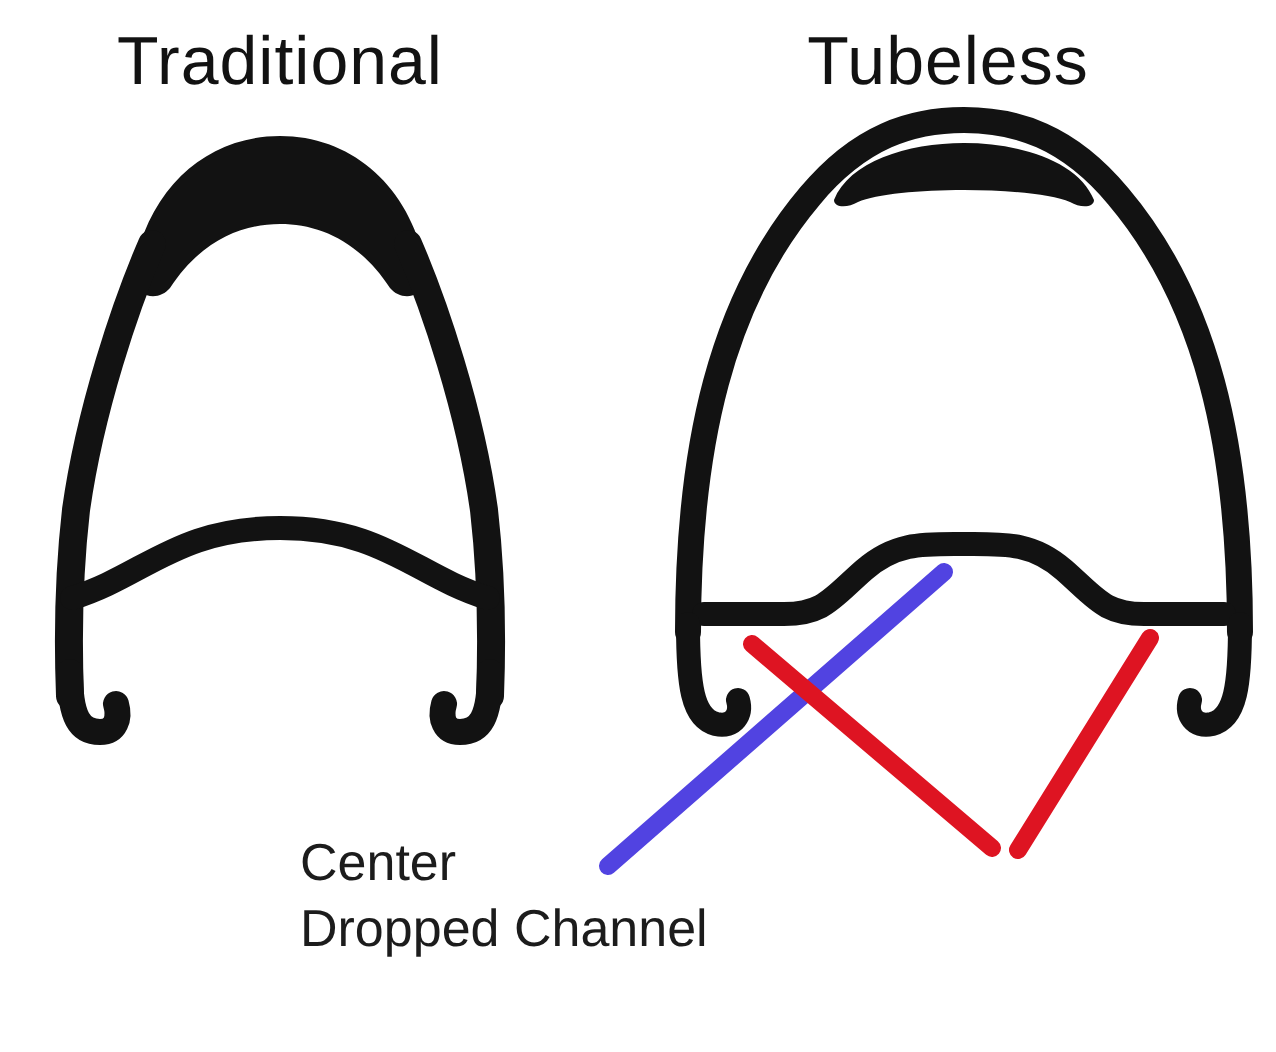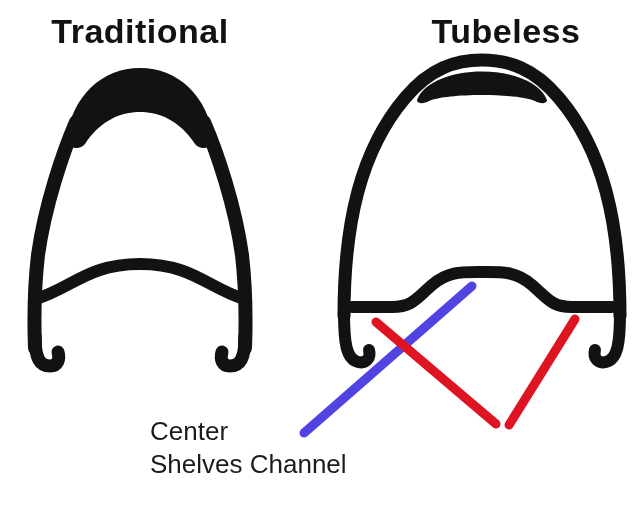--- a/index.html
+++ b/index.html
@@ -17,27 +17,27 @@
   }
   .diagram-svg {
     position: absolute;
     left: 0;
     top: 0;
   }
   .title {
     position: absolute;
     color: #121212;
     font-size: 34px;
-    font-weight: 700;
+    font-weight: 400;
     letter-spacing: 0.5px;
     white-space: nowrap;
     transform: translateX(-50%);
   }
   .title-left { left: 140px; top: 12px; }
-  .title-right { left: 474px; top: 12px; margin-left: 32px; }
+  .title-right { left: 474px; top: 12px; }
   .annotation-label {
     position: absolute;
     color: #1c1c1c;
     font-size: 26px;
     line-height: 33px;
     white-space: nowrap;
   }
   .label-dcc {
     left: 150px;
     top: 415px;
@@ -95,17 +95,17 @@
     <line x1="376" y1="322" x2="496" y2="424" stroke="#de1422" stroke-width="9" stroke-linecap="round"></line>
     <line x1="575" y1="319" x2="509" y2="425" stroke="#de1422" stroke-width="9" stroke-linecap="round"></line>
   </svg>
 
   <div class="title title-left">Traditional</div>
 
   <div class="title title-right">Tubeless</div>
 
   <div class="annotation-label label-dcc">
     <div>Center</div>
-    <div>Shelves Channel</div>
+    <div>Dropped Channel</div>
   </div>
 
 
 </div>
 
 </body></html>

